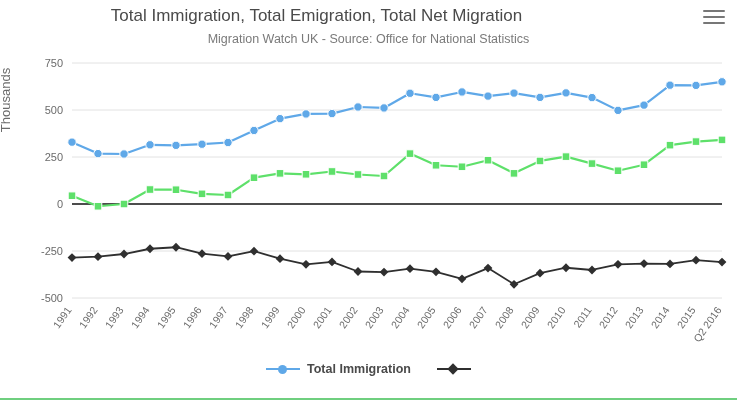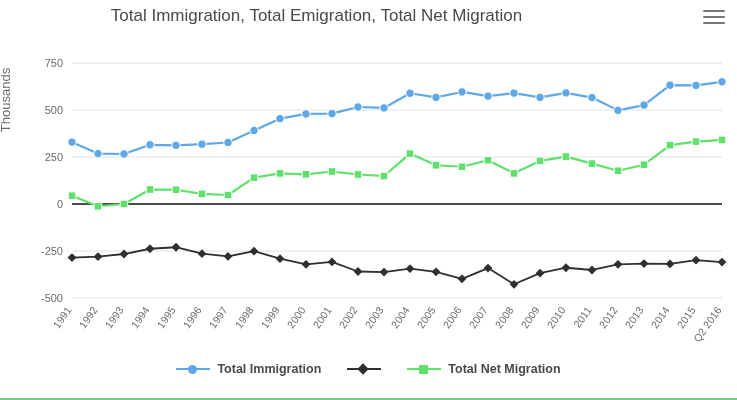--- a/index.html
+++ b/index.html
@@ -126,20 +126,21 @@
     width: 9px;
     height: 9px;
   }
 </style>
 </head>
 <body>
 
 <div id="chart-root">
 
   <div id="chart-title">Total Immigration, Total Emigration, Total Net Migration</div>
+  <div id="chart-subtitle">Migration Watch UK - Source: Office for National Statistics</div>
 
   <div id="menu-button">
     <span></span>
     <span></span>
     <span></span>
   </div>
 
   <div id="plot-wrap">
     <div id="y-axis-label">Thousands</div>
     <svg id="plot-svg" width="737" height="300">
@@ -272,22 +273,15 @@
           <span class="lmark" id="ls0m" style="background: rgb(95, 168, 232); border-radius: 50%;"></span>
       </span>
       <span class="legend-text">Total Immigration</span>
     </div>
     <div class="legend-item">
       <span class="legend-sym">
         <span class="lline" id="ls1l" style="background: rgb(47, 47, 47);"></span>
           <span class="lmark" id="ls1m" style="background: rgb(47, 47, 47); transform: rotate(45deg); width: 8px; height: 8px;"></span>
       </span>
     </div>
-    <div class="legend-item">
-      <span class="legend-sym">
-        <span class="lline" id="ls2l" style="background: rgb(94, 224, 106);"></span>
-          <span class="lmark" id="ls2m" style="background: rgb(94, 224, 106);"></span>
-      </span>
-      <span class="legend-text">Total Net Migration</span>
-    </div>
   </div>
 
 </div>
 
 </body></html>

